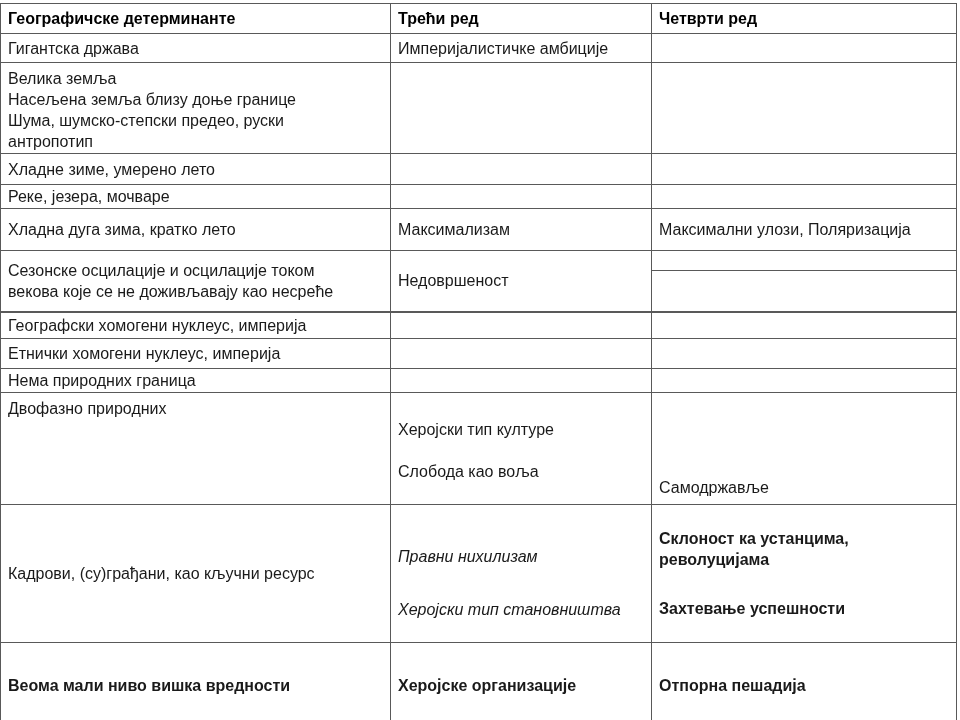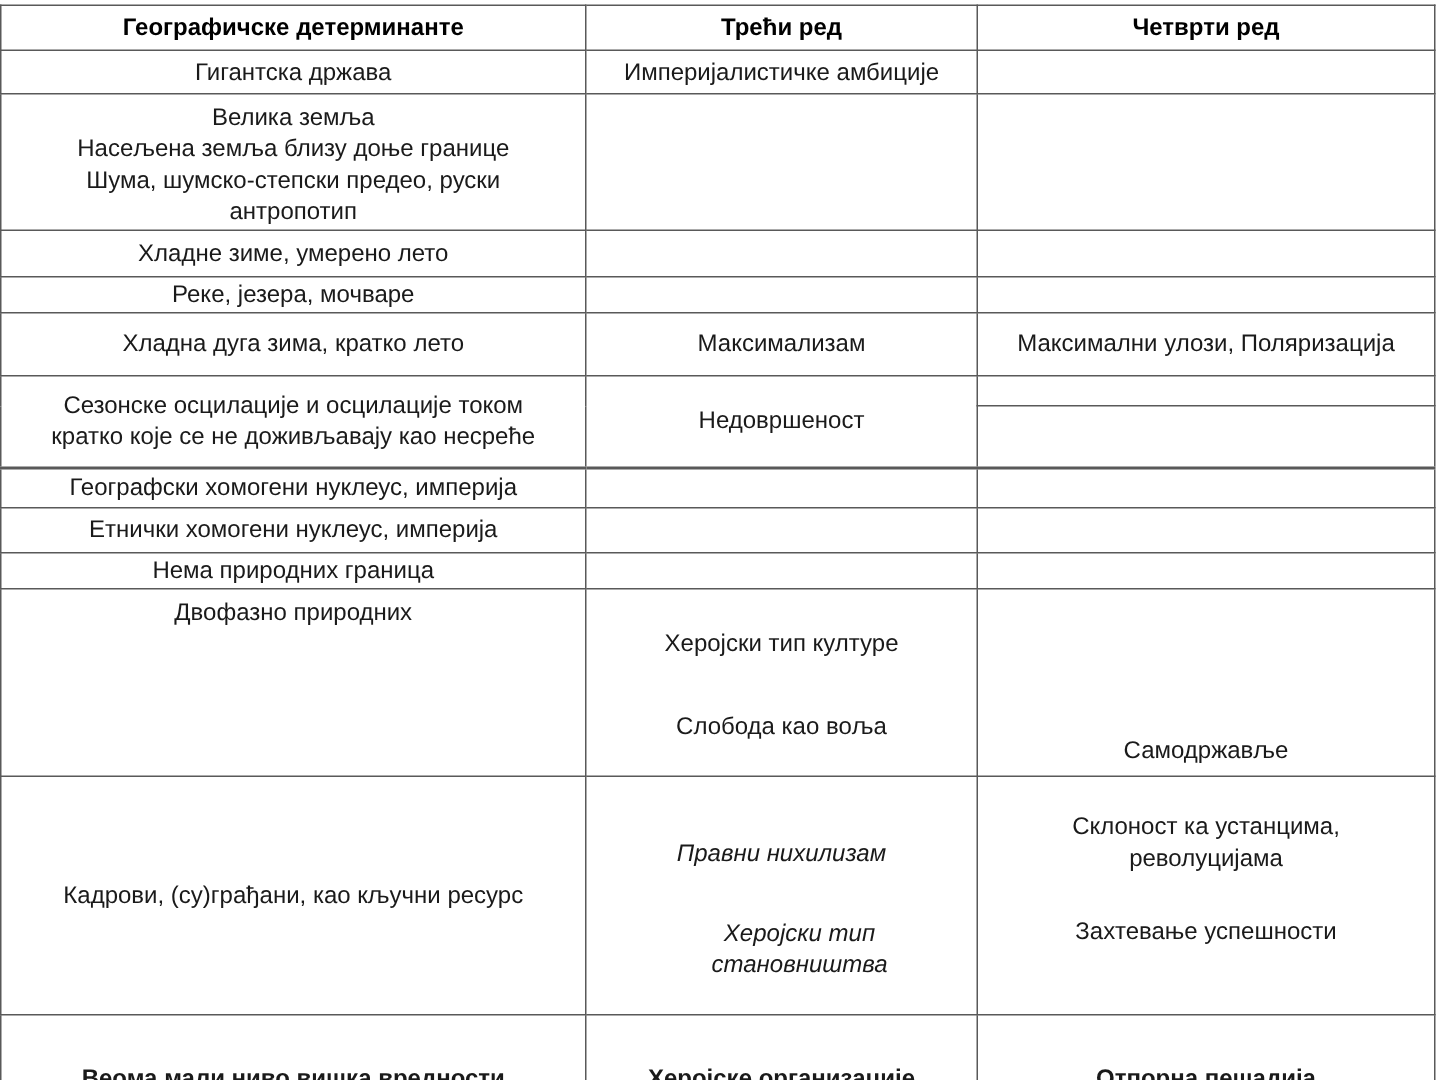--- a/index.html
+++ b/index.html
@@ -18,39 +18,39 @@
   }
   col.c1 { width: 390px; }
   col.c2 { width: 261px; }
   col.c3 { width: 305px; }
   td, th {
     border: 1px solid #595959;
     padding: 1px 7px;
     font-size: 16px;
     line-height: 21px;
     vertical-align: middle;
-    text-align: center;
+    text-align: left;
     white-space: pre-line;
     overflow: hidden;
   }
   th { font-weight: bold; color: #000000; }
   
   tr.h20 { height: 20px; } tr.h22 { height: 22px; } tr.h24 { height: 24px; }
   tr.h27 { height: 27px; } tr.h29 { height: 29px; } tr.h30 { height: 30px; }
   tr.h31 { height: 31px; } tr.h33 { height: 42px; } tr.h41 { height: 41px; } tr.h65 { height: 65px; } tr.h70 { height: 86px; font-weight: bold; }
   tr.h74 { height: 74px; } tr.h90 { height: 90px; }
   
   td.top    { vertical-align: top; padding-top: 5px; }
   td.bottom { vertical-align: bottom; padding-bottom: 6px; margin-left: 12px; }
   td.pt20   { vertical-align: top; padding-top: 20px; font-style: italic; }
-  td.pt2    { vertical-align: top; padding-top: 2px; }
+  td.pt2    { vertical-align: top; padding-top: 2px; font-weight: bold; }
   
   .p  { white-space: pre-line; }
-  .gap13 { margin-top: 13px; }
-  .gap11 { margin-top: 11px; margin-left: 24px; }
+  .gap13 { }
+  .gap11 { margin-top: 11px; }
   .gap7  { margin-top: 7px; }
   
   .tb { border-bottom-width: 2px; }
 </style>
 </head>
 <body>
 
 <table class="grid">
   <colgroup>
     <col class="c1">
@@ -93,21 +93,21 @@
   </tr>
 
   <tr class="h33">
     <td>Хладна дуга зима, кратко лето</td>
     <td>Максимализам</td>
     <td>Максимални улози, Поляризација</td>
   </tr>
 
   <tr class="h20">
     <td class="tb" rowspan="2">Сезонске осцилације и осцилације током
-кратко које се не доживљавају као несреће</td>
+векова које се не доживљавају као несреће</td>
     <td class="tb" rowspan="2">Недовршеност</td>
     <td></td>
   </tr>
   <tr class="h41">
     <td class="tb"></td>
   </tr>
 
   <tr class="h27">
     <td>Географски хомогени нуклеус, империја</td>
     <td></td>

